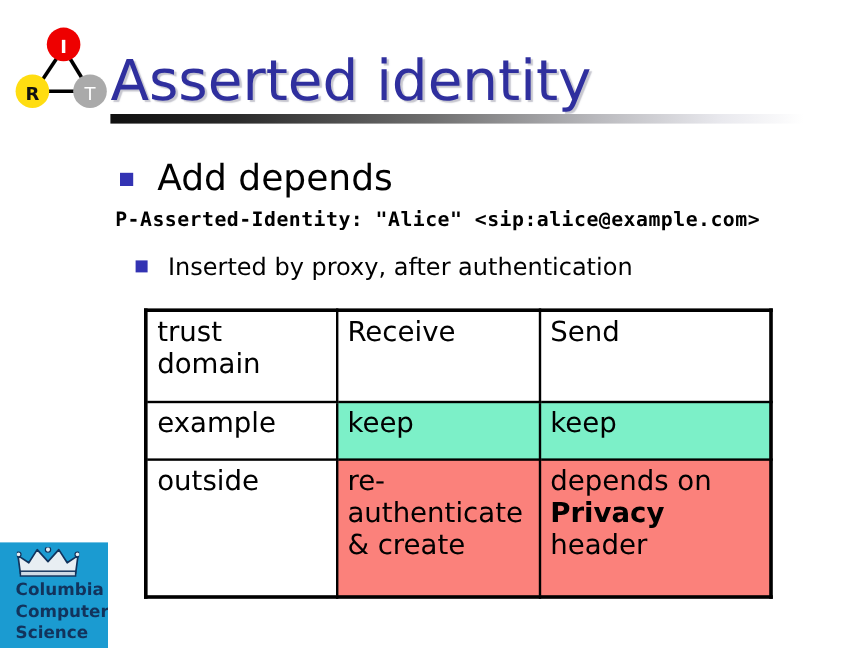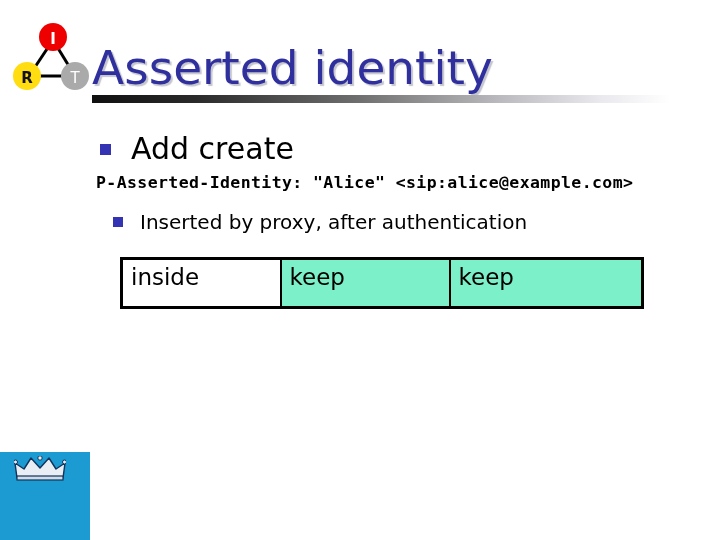--- a/index.html
+++ b/index.html
@@ -127,48 +127,63 @@
   </svg>
 </div>
 
 <div id="title-block">
   <div id="page-title">Asserted identity</div>
   <div id="title-rule"></div>
 </div>
 
 <div class="bullet-row" id="bullet-1">
   <span class="bsq"></span>
-  <span class="bullet-text">Add create</span>
+  <span class="bullet-text">Add depends</span>
 </div>
 
 <div id="code-line">P-Asserted-Identity: "Alice" &lt;sip:alice@example.com&gt;</div>
 
 <div class="bullet-row" id="bullet-2">
   <span class="bsq"></span>
   <span class="bullet-text">Inserted by proxy, after authentication</span>
 </div>
 
 <table id="trust-table">
   <colgroup>
       <col class="c1">
       <col class="c2">
       <col class="c3">
     </colgroup>
   <tbody>
+    <tr class="r-head">
+      <td class="cell-white">trust domain</td>
+      <td class="cell-white">Receive</td>
+      <td class="cell-white">Send</td>
+    </tr>
     <tr class="r-inside">
-      <td class="cell-white">inside</td>
+      <td class="cell-white">example</td>
       <td class="cell-cyan">keep</td>
       <td class="cell-cyan">keep</td>
+    </tr>
+    <tr class="r-outside">
+      <td class="cell-white">outside</td>
+      <td class="cell-salmon">re-authenticate &amp; create</td>
+      <td class="cell-salmon"><span>depends on </span><span class="bold-inline">Privacy</span><span> header</span></td>
     </tr>
   </tbody>
 </table>
 
 <div id="columbia-badge">
   <div id="crown">
     <svg width="52" height="26" viewBox="0 0 52 26" xmlns="http://www.w3.org/2000/svg">
       <path d="M3 22 L1 7 L10 13 L17 2 L26 12 L35 2 L42 13 L51 7 L49 22 Z" fill="#e8eef3" stroke="#12335c" stroke-width="1.4" stroke-linejoin="round"></path>
       <rect x="3" y="20" width="46" height="4" fill="#cfdbe6" stroke="#12335c" stroke-width="1.2"></rect>
       <circle cx="1.5" cy="6" r="2" fill="#e8eef3" stroke="#12335c" stroke-width="1"></circle>
       <circle cx="50.5" cy="6" r="2" fill="#e8eef3" stroke="#12335c" stroke-width="1"></circle>
       <circle cx="26" cy="2" r="2.2" fill="#e8eef3" stroke="#12335c" stroke-width="1"></circle>
     </svg>
   </div>
+  <div id="columbia-lines">
+    <div>Columbia</div>
+    <div>Computer</div>
+    <div>Science</div>
+  </div>
 </div>
 
 </body></html>

